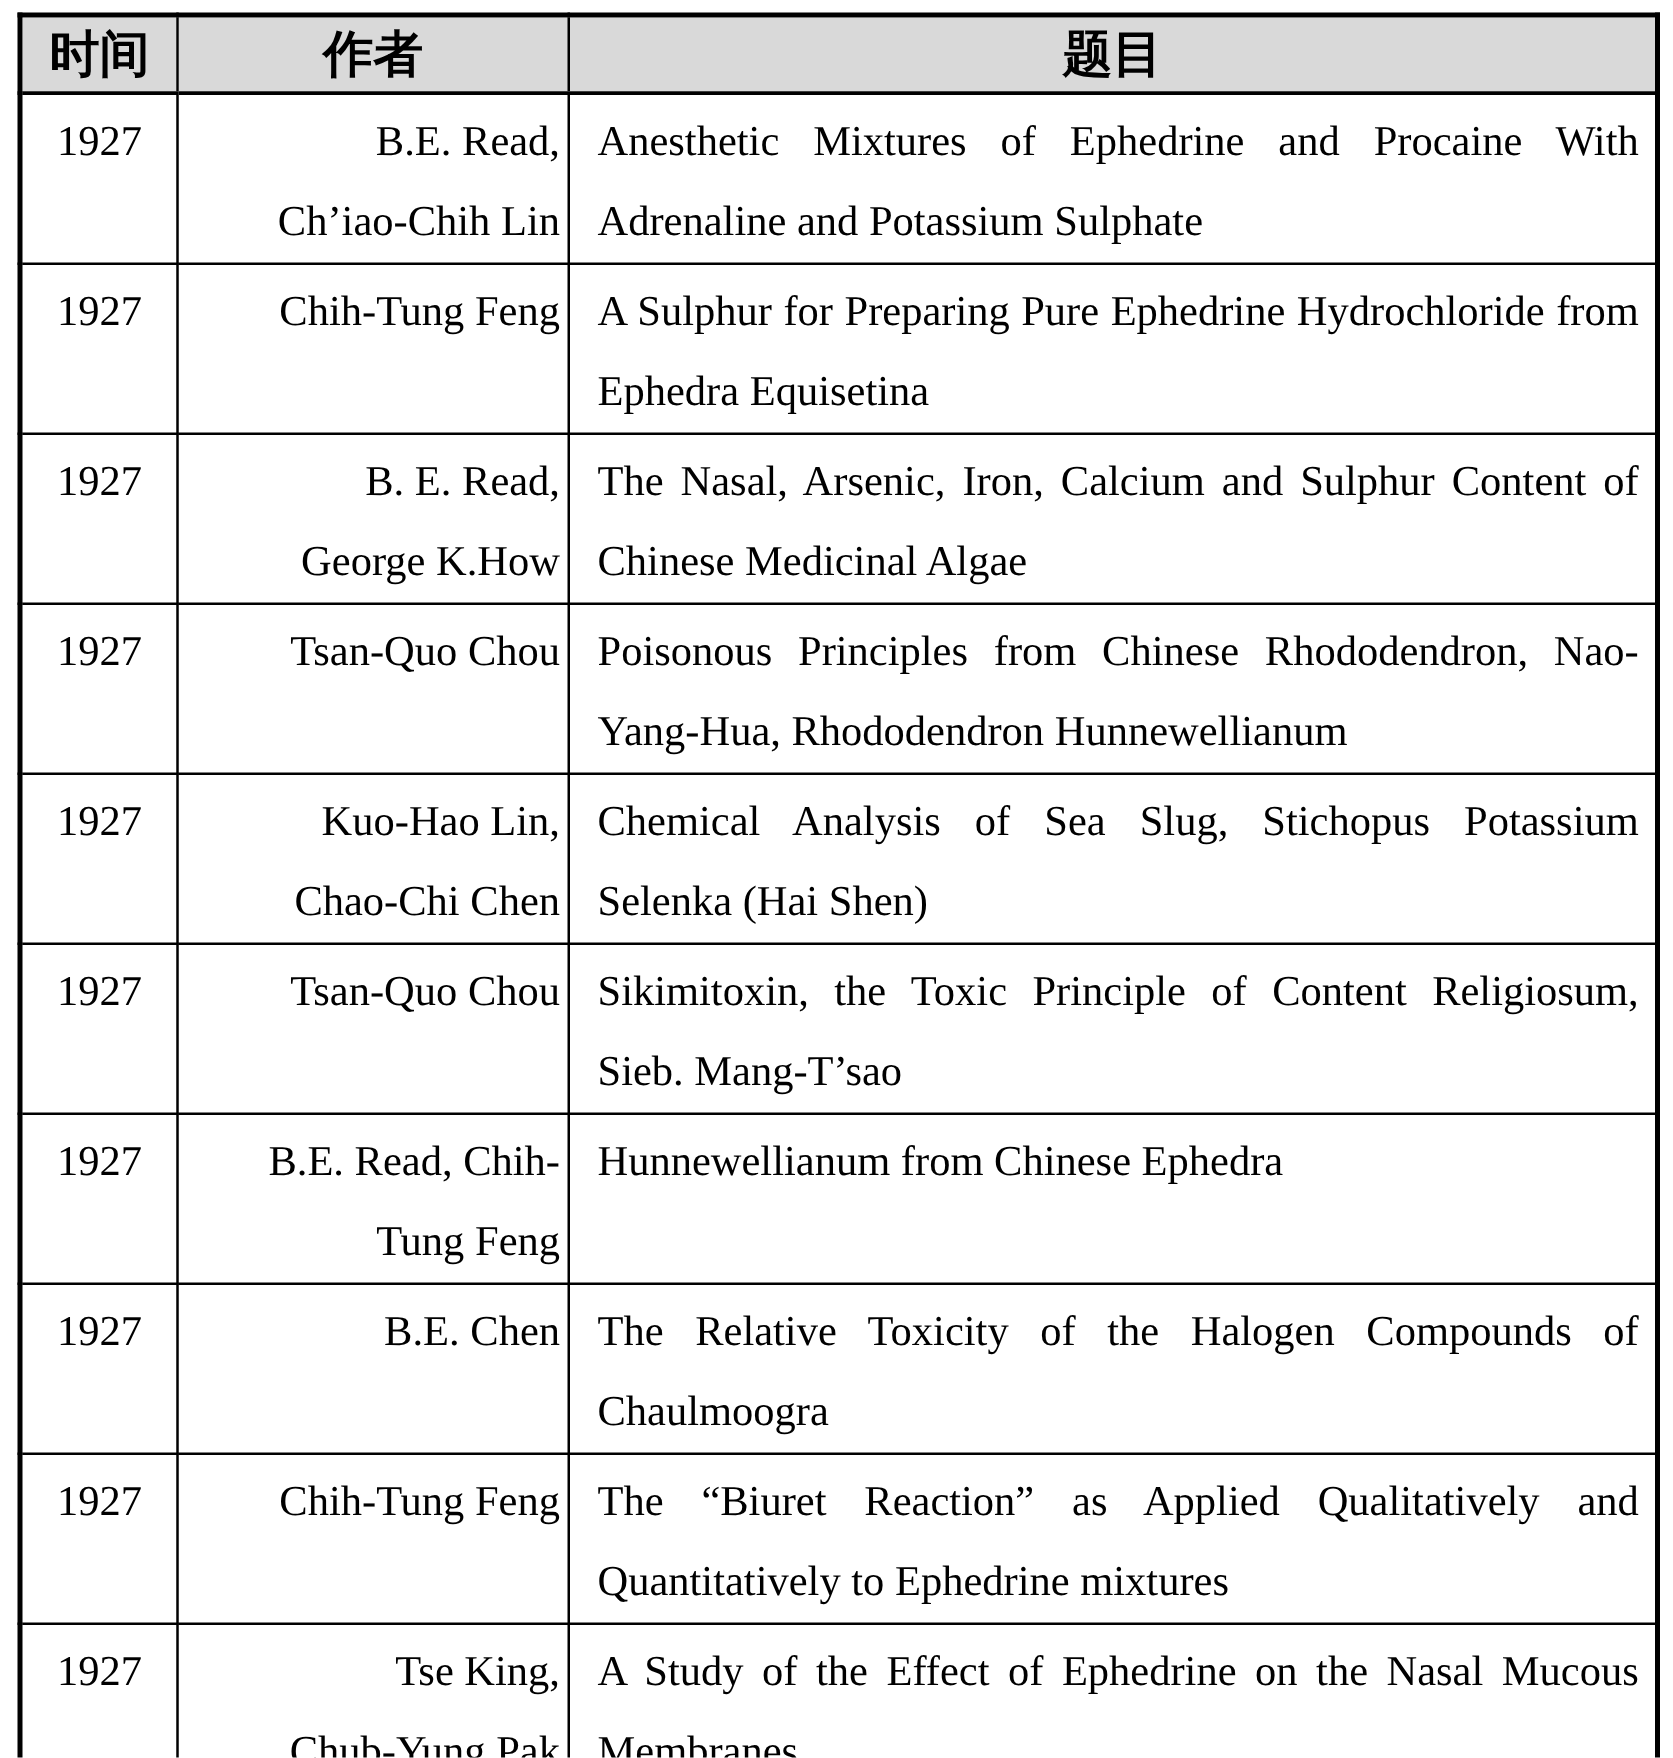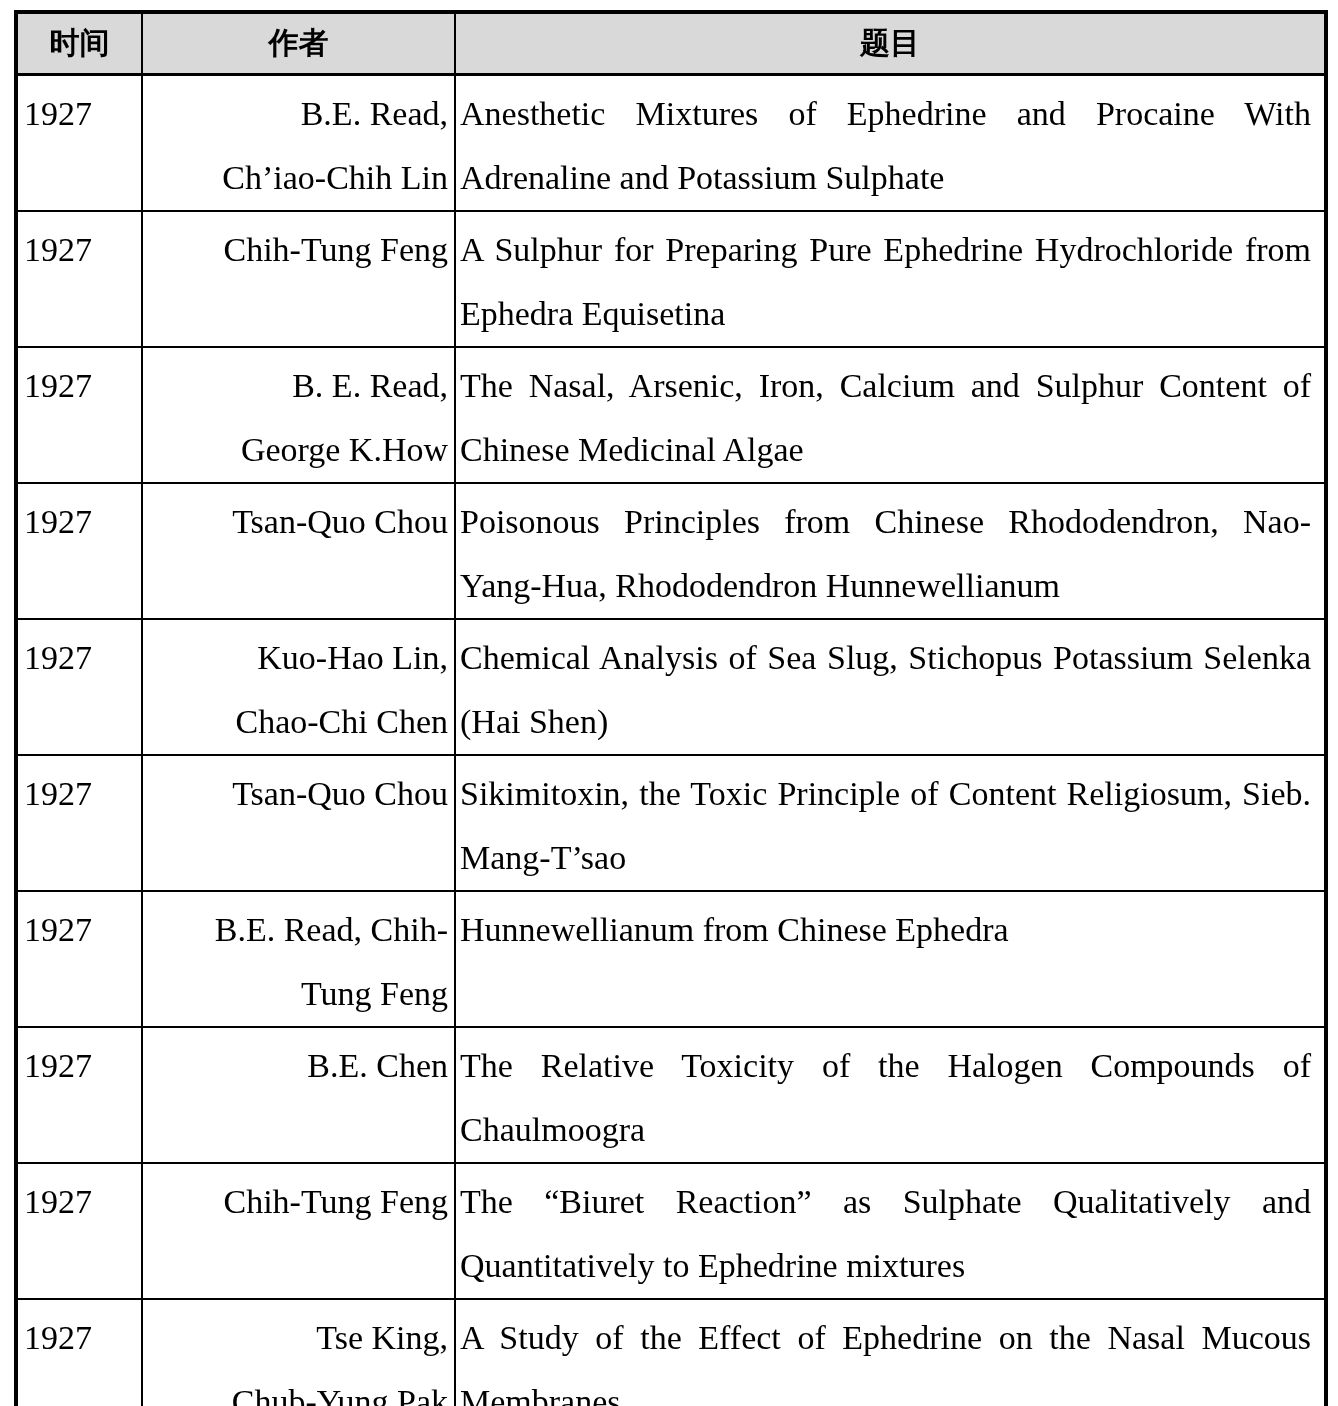--- a/index.html
+++ b/index.html
@@ -32,43 +32,44 @@
   th, td {
     border: 2px solid var(--border);
     color: var(--text);
     overflow: hidden;
   }
   th {
     background: var(--header-bg);
     height: 62px;
     font-family: "Liberation Sans", sans-serif;
     font-weight: bold;
-    font-size: 30px;
+    font-size: 40px;
     text-align: center;
     vertical-align: middle;
     border-bottom: 3px solid var(--border);
     padding: 0;
   }
   td {
     vertical-align: top;
     font-family: "Liberation Serif", serif;
     font-size: 34px;
     line-height: 64px;
     height: 127px;
     padding: 6px 6px 0 6px;
   }
   td.year-cell {
+    text-align: center;
   }
   td.author-cell {
     text-align: right;
     white-space: pre-line;
   }
   td.title-cell {
     text-align: justify;
-    padding-left: 4px;
+    padding-left: 22px;
     padding-right: 13px;
   }
 </style>
 </head>
 <body>
 
 <table class="pub-table">
   <colgroup>
     <col class="col-time">
     <col class="col-author">
@@ -122,21 +123,21 @@
       <td class="title-cell">Hunnewellianum from Chinese Ephedra</td>
     </tr>
     <tr>
       <td class="year-cell">1927</td>
       <td class="author-cell">B.E. Chen</td>
       <td class="title-cell">The Relative Toxicity of the Halogen Compounds of Chaulmoogra</td>
     </tr>
     <tr>
       <td class="year-cell">1927</td>
       <td class="author-cell">Chih-Tung Feng</td>
-      <td class="title-cell">The “Biuret Reaction” as Sulphate Qualitatively and Quantitatively to Ephedrine mixtures</td>
+      <td class="title-cell">The “Biuret Reaction” as Applied Qualitatively and Quantitatively to Ephedrine mixtures</td>
     </tr>
     <tr>
       <td class="year-cell">1927</td>
       <td class="author-cell">Tse King,
 Chub-Yung Pak</td>
       <td class="title-cell">A Study of the Effect of Ephedrine on the Nasal Mucous Membranes</td>
     </tr>
   </tbody>
 </table>
 

